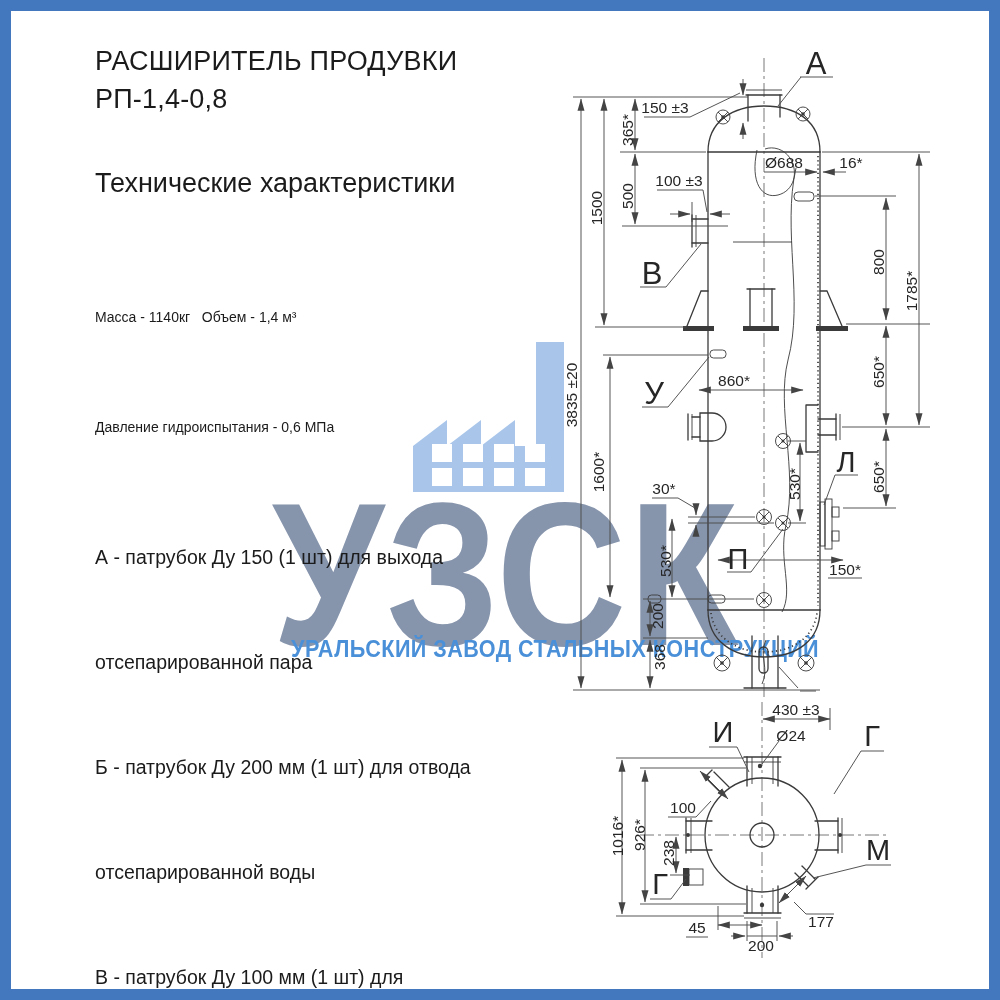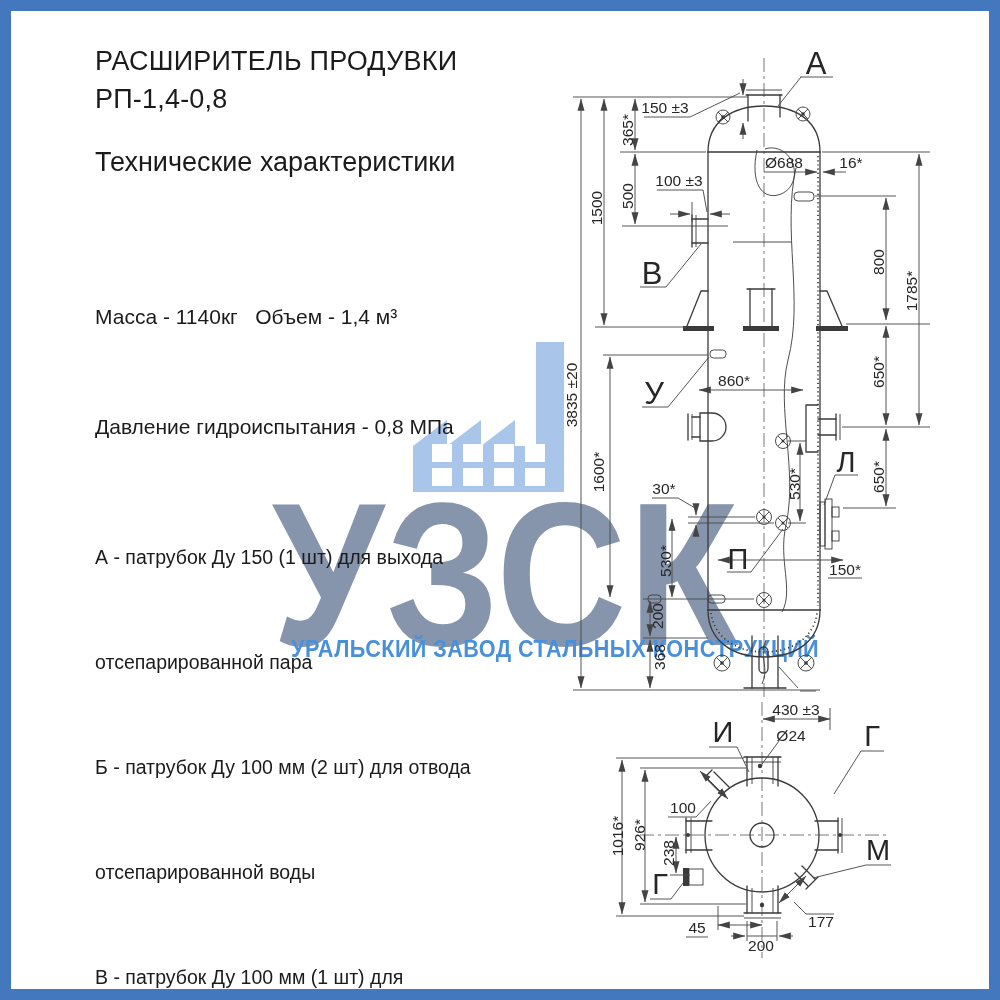--- a/index.html
+++ b/index.html
@@ -3,21 +3,21 @@
 <meta charset="utf-8">
 <style>
   html,body{margin:0;padding:0;background:#fff;}
   #page{position:relative;width:1000px;height:1000px;background:#fff;overflow:hidden;
         font-family:"Liberation Sans",sans-serif;color:#1b1b1b;}
   #frame{position:absolute;inset:0;border:11px solid #4377be;pointer-events:none;z-index:9;}
   
   .col{position:absolute;left:95px;width:475px;z-index:3;}
   .title{top:42px;font-size:27px;font-weight:normal;line-height:38px;letter-spacing:.2px;}
   .h2{position:absolute;left:95px;font-size:27px;font-weight:400;z-index:3;}
-  .speclist{top:226px;font-size:21px;line-height:36.5px;white-space:pre-wrap;}
+  .speclist{top:226px;font-size:14px;line-height:36.5px;white-space:pre-wrap;}
   .nozlist{top:470px;font-size:19.5px;line-height:35px;white-space:pre-wrap;}
   
   #wm-abbr{position:absolute;left:272px;top:471px;font-size:205px;font-weight:bold;
            color:#8694ac;letter-spacing:2px;line-height:1;transform:scaleX(.88);
            transform-origin:left top;z-index:1;}
   #wm-name{position:absolute;left:291px;top:635px;font-size:24px;font-weight:bold;
            color:#4a90d9;letter-spacing:.5px;transform:scaleX(.9);transform-origin:left top;z-index:1;}
   #wm-icon{position:absolute;left:413px;top:340px;z-index:1;}
   
   svg.draw{position:absolute;left:0;top:0;z-index:2;}
@@ -51,30 +51,30 @@
     </g>
   </svg>
   <div id="wm-abbr">УЗСК</div>
   <div id="wm-name">УРАЛЬСКИЙ ЗАВОД СТАЛЬНЫХ КОНСТРУКЦИЙ</div>
 
   <div class="col title">
     <div>РАСШИРИТЕЛЬ ПРОДУВКИ</div>
     <div>РП-1,4-0,8</div>
   </div>
 
-  <div class="h2" style="top:147px">Технические характеристики</div>
+  <div class="h2" style="top:168px">Технические характеристики</div>
   <div class="col speclist">
     <div>Масса - 1140кг   Объем - 1,4 м³</div>
-    <div>Давление гидроиспытания - 0,8 МПа</div>
+    <div>Давление гидроиспытания - 0,6 МПа</div>
   </div>
 
   <div class="col nozlist">
     <div>А - патрубок Ду 150 (1 шт) для выхода</div>
     <div>отсепарированной пара</div>
-    <div>Б - патрубок Ду 100 мм (2 шт) для отвода</div>
+    <div>Б - патрубок Ду 200 мм (1 шт) для отвода</div>
     <div>отсепарированной воды</div>
     <div>В - патрубок Ду 100 мм (1 шт) для</div>
     
     
     
     
     
     
     
     

